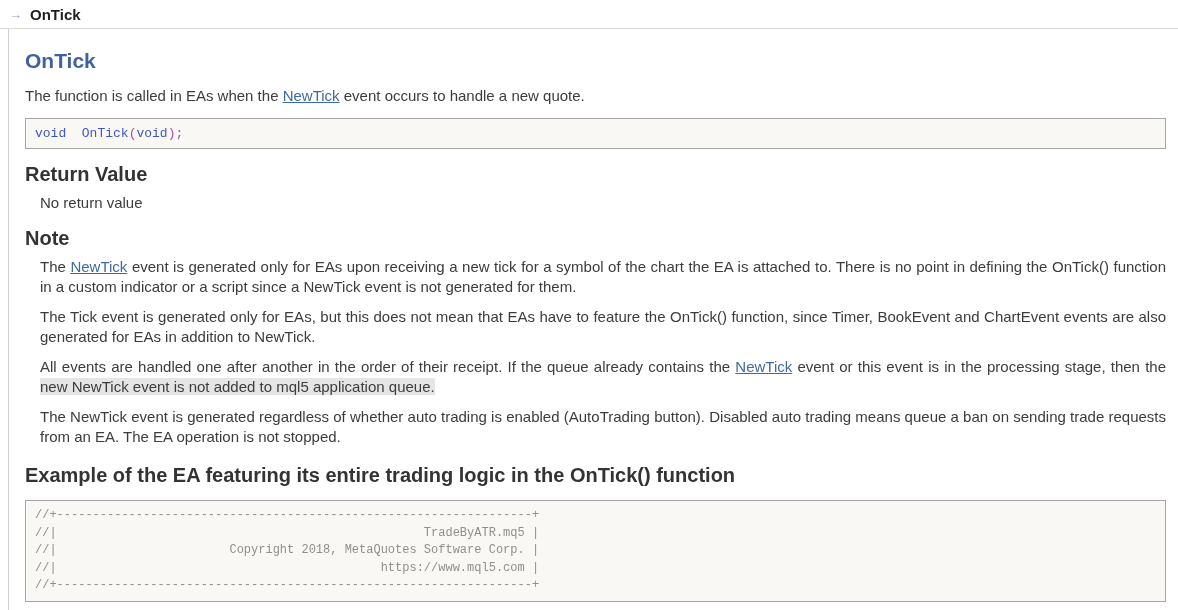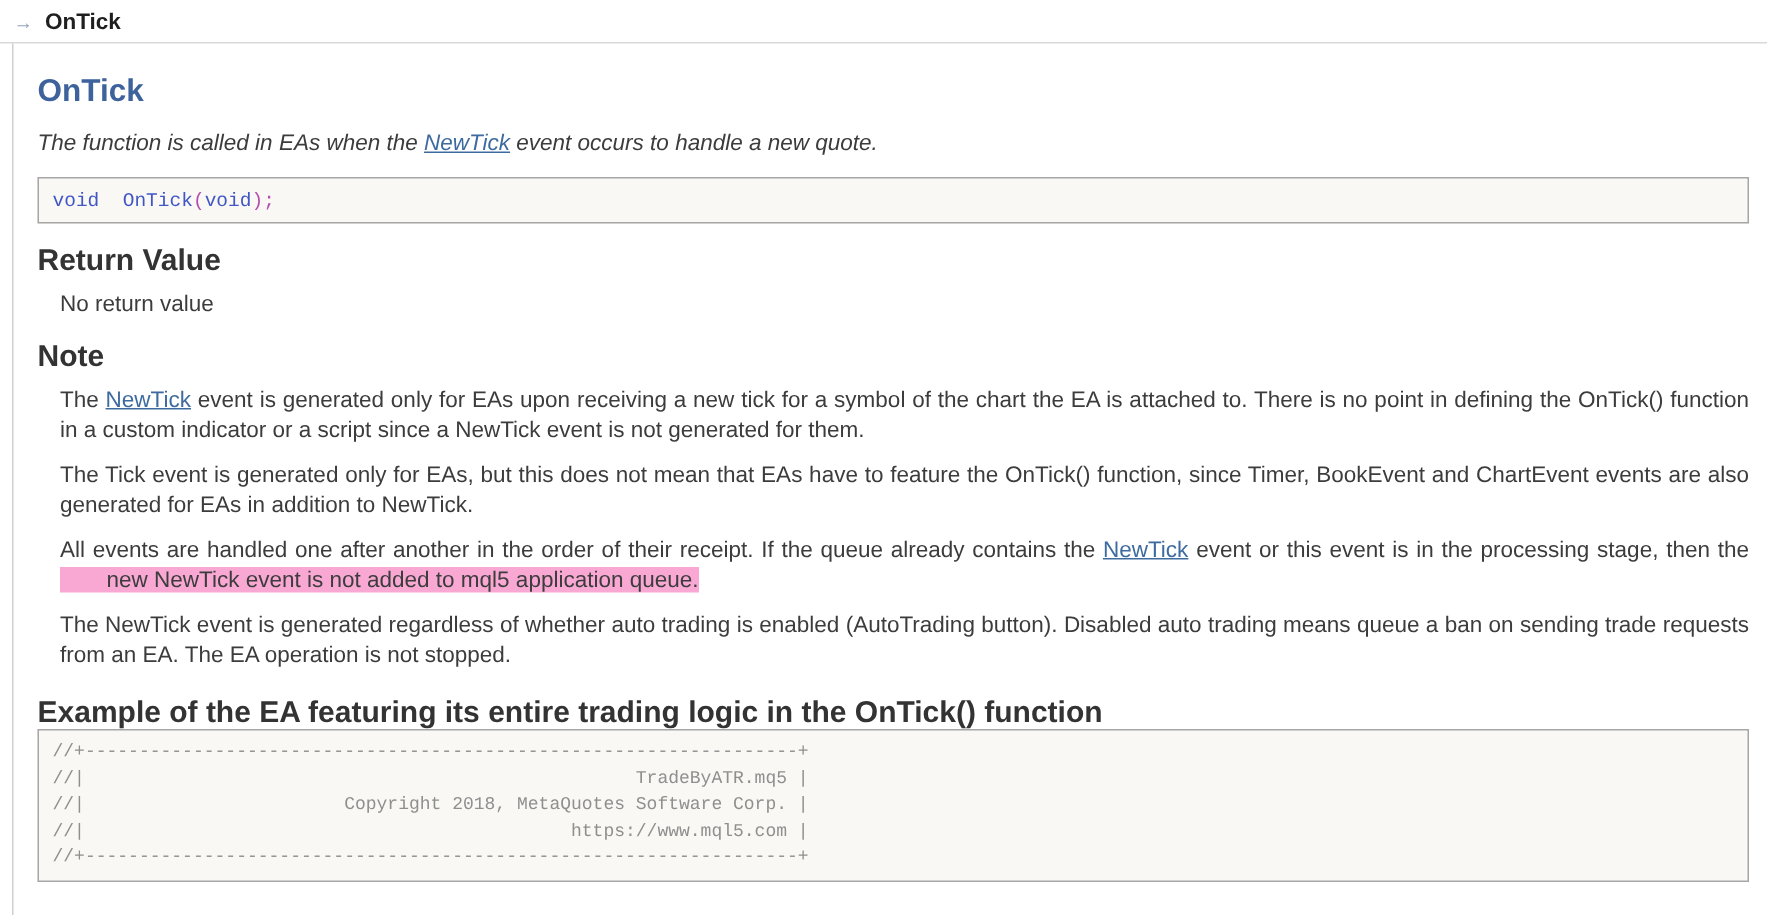--- a/index.html
+++ b/index.html
@@ -40,21 +40,21 @@
     min-height: 581px;
   }
   h1 {
     margin: 8px 0 13px 0;
     font-size: 21px;
     line-height: 24px;
     color: #3e639c;
     font-weight: bold;
   }
   p { margin: 0; font-size: 15px; line-height: 20px; }
-  .intro { margin-bottom: 12px; font-style: italic; }
+  .intro { margin-bottom: 12px; }
   .codebox {
     border: 1px solid #a6a6a6;
     background: #f9f8f4;
     padding: 6px 9px;
     font-family: "Liberation Mono", "DejaVu Sans Mono", monospace;
     color: #3c3c3c;
   }
   .codebox.syntax {
     font-size: 13px;
     line-height: 17px;
@@ -68,25 +68,25 @@
   h2 {
     margin: 15px 0 9px 0;
     font-size: 20px;
     line-height: 20px;
     font-weight: bold;
     color: #333333;
   }
   .indent { margin-left: 15px; }
   .rv-text { margin-bottom: 8px; }
   .note-p { margin-bottom: 10px; text-align: justify; }
-  .example-h { margin: 18px 0 1px 0; }
+  .example-h { margin: 18px 0 15px 0; }
   
   .seg-plain {}
   .seg-link { color: #3e6b9f; text-decoration: underline; cursor: pointer; }
-  .seg-highlight { background: #f9a8d4; padding-left: 31px; }
+  .seg-highlight { background: #e5e5e5; }
   .seg-kw  { color: #4156c5; }
   .seg-fn  { color: #4156c5; }
   .seg-pn  { color: #b14fb1; }
   .seg-cm  { color: #8f8f8f; }
 </style>
 </head>
 <body>
 
 <div class="topbar">
   <span class="crumb-arrow">→</span>

